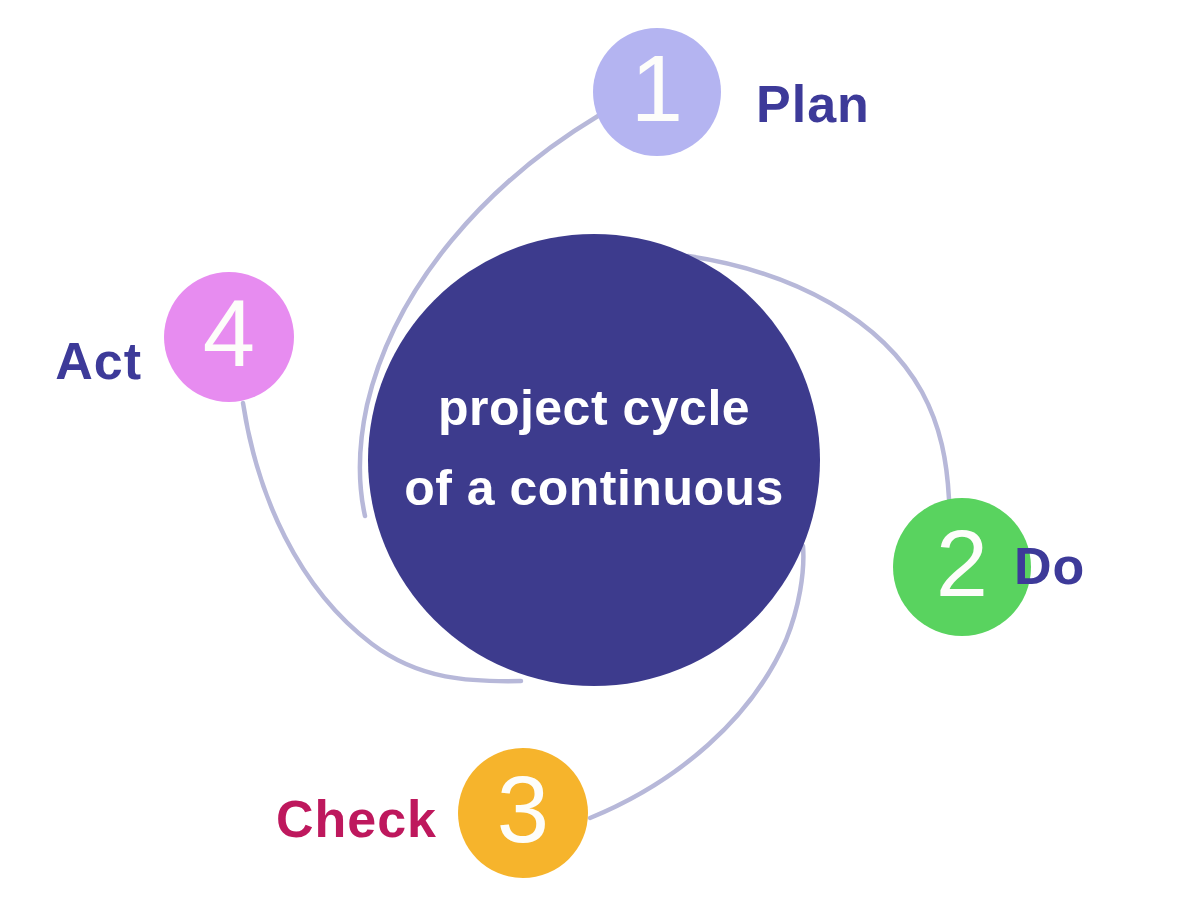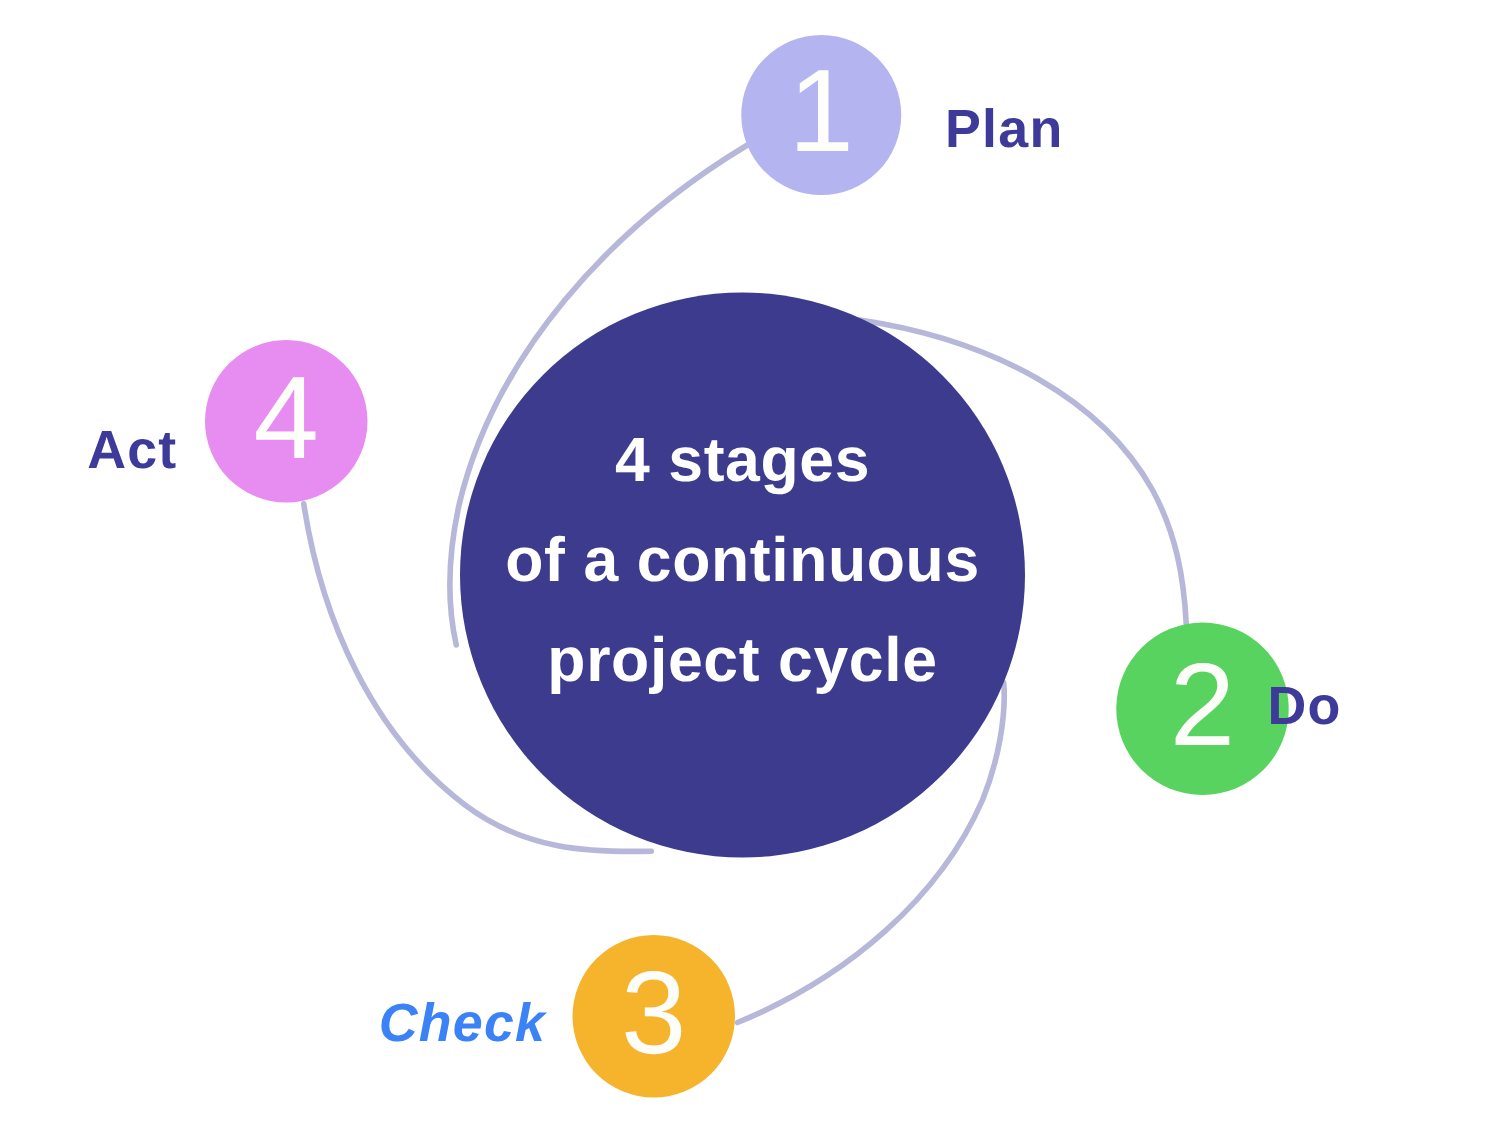--- a/index.html
+++ b/index.html
@@ -50,21 +50,21 @@
     justify-content: center;
   }
   .stage-number {
     font-size: 94px;
     font-weight: 400;
     line-height: 1;
     transform: translateY(-3px);
   }
   .stage-label {
     position: absolute;
-    font-size: 43px;
+    font-size: 52px;
     font-weight: bold;
     letter-spacing: 1px;
     transform: translateY(-52%);
     white-space: nowrap;
   }
   .circle-1 { left: 593px; top: 28px;  width: 128px; height: 128px; }
   .circle-2 { left: 893px; top: 498px; width: 138px; height: 138px; }
   .circle-3 { left: 458px; top: 748px; width: 130px; height: 130px; }
   .circle-4 { left: 164px; top: 272px; width: 130px; height: 130px; }
   .label-1 { left: 756px;  top: 105px; }
@@ -81,39 +81,38 @@
     <g style="stroke: rgb(183, 184, 217);">
       <path d="M 598 116 C 488 182, 395 285, 367 405 C 359 442, 357 480, 365 516"></path>
       <path d="M 688 256 C 795 272, 882 320, 922 392 C 941 427, 947 462, 949 499"></path>
       <path d="M 243 403 C 257 495, 298 588, 372 644 C 420 680, 470 682, 521 681"></path>
       <path d="M 590 818 C 678 782, 752 718, 786 640 C 799 608, 805 572, 803 546"></path>
     </g>
   </svg>
 
   <div class="center-circle" style="background: rgb(61, 59, 141);">
     <div class="center-title" style="color: rgb(255, 255, 255);">
-      <div>4 stages</div>
+      <div>project cycle</div>
       <div>of a continuous</div>
-      <div>project cycle</div>
     </div>
   </div>
 
   <div class="stage-circle circle-1" style="background: rgb(180, 180, 241);">
     <span class="stage-number" style="color: rgb(253, 253, 250);">1</span>
   </div>
   <div class="stage-label label-1" style="color: rgb(61, 58, 153);">Plan</div>
 
   <div class="stage-circle circle-2" style="background: rgb(89, 211, 95);">
     <span class="stage-number" style="color: rgb(253, 253, 250);">2</span>
   </div>
   <div class="stage-label label-2" style="color: rgb(61, 58, 153);">Do</div>
 
   <div class="stage-circle circle-3" style="background: rgb(246, 180, 44);">
     <span class="stage-number" style="color: rgb(253, 253, 250);">3</span>
   </div>
-  <div class="stage-label label-3" style="color: #3b82f6; font-style: italic;">Check</div>
+  <div class="stage-label label-3" style="color: #be185d;">Check</div>
 
   <div class="stage-circle circle-4" style="background: rgb(231, 140, 240);">
     <span class="stage-number" style="color: rgb(253, 253, 250);">4</span>
   </div>
   <div class="stage-label label-4" style="color: rgb(61, 58, 153); margin-top: 26px;">Act</div>
 
 </div>
 
 </body></html>

